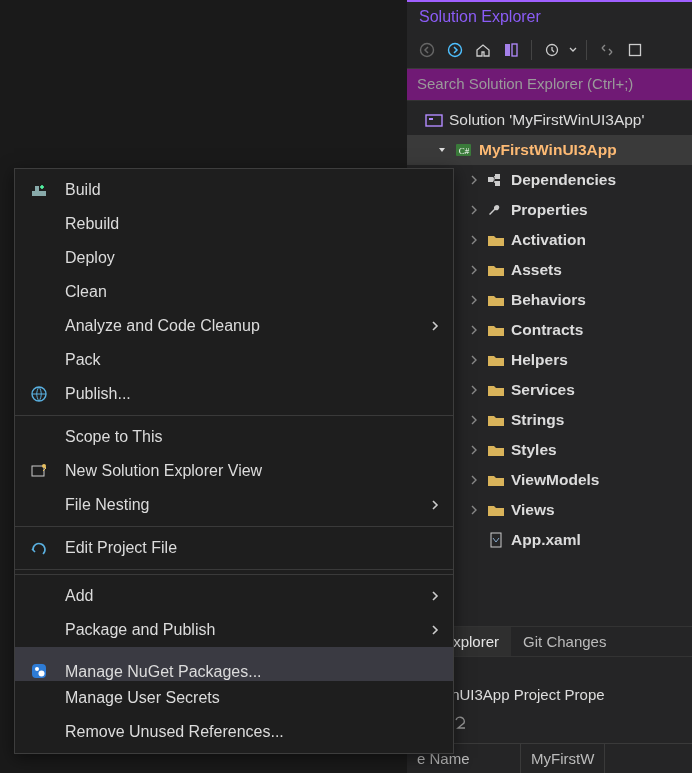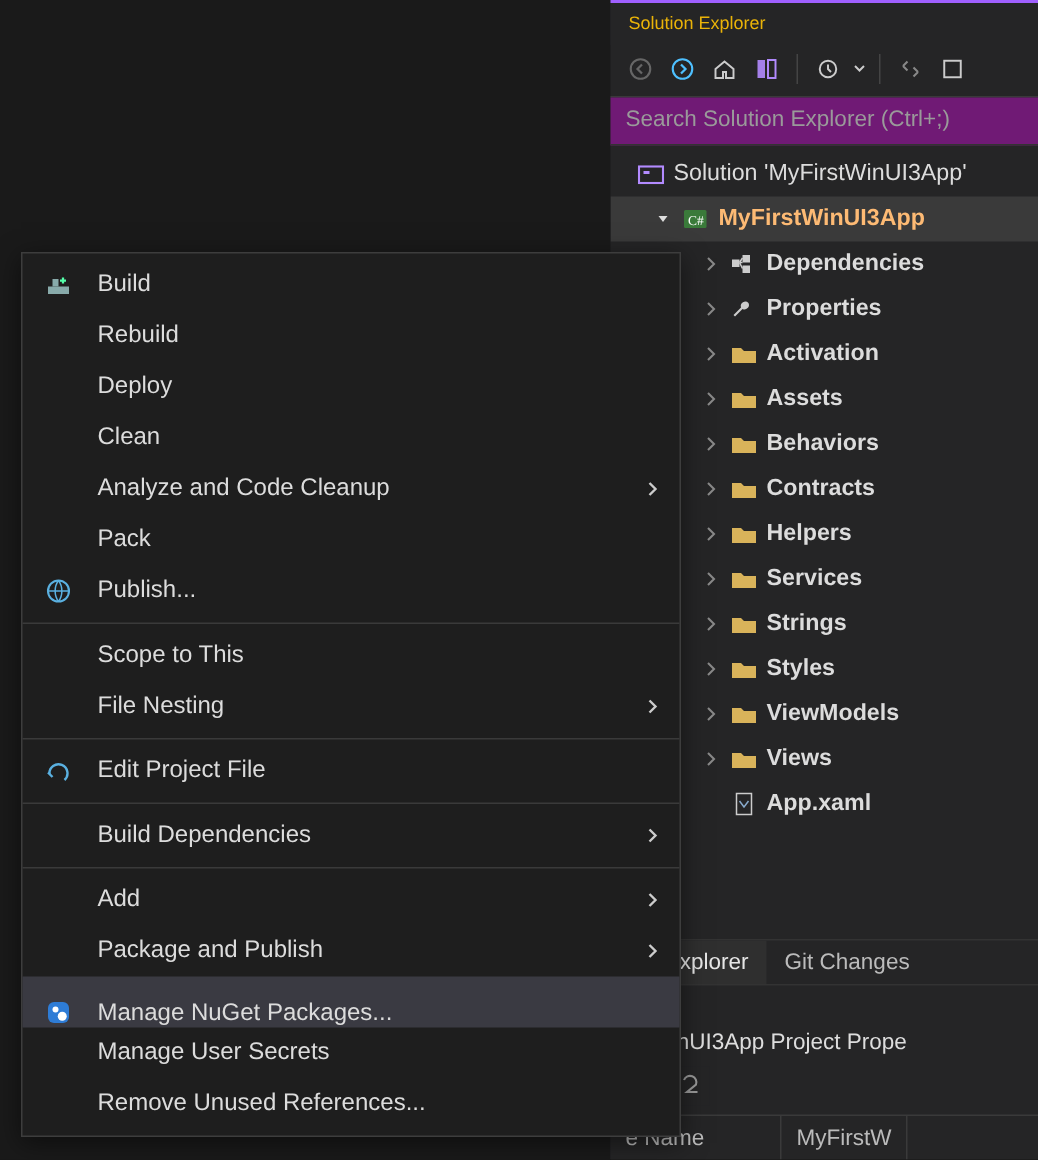--- a/index.html
+++ b/index.html
@@ -25,22 +25,22 @@
       top: 0;
       width: 285px;
       height: 100%;
       background: #252526;
       border-top: 2px solid #a060ff;
       display: flex;
       flex-direction: column;
     }
     .solexp-title {
       padding: 6px 12px 8px 12px;
-      font-size: 12px;
-      color: #eab308;
+      font-size: 16px;
+      color: #8b5cf6;
       background: #252526;
     }
     .solexp-toolbar {
       display: flex;
       align-items: center;
       gap: 4px;
       padding: 4px 8px 6px 8px;
       border-bottom: 1px solid #3a3a3a;
     }
     .tb-icon {
@@ -501,46 +501,48 @@
           <path d="M2 9h14M9 2c3 4 3 10 0 14M9 2c-3 4-3 10 0 14" stroke="#5ab0e0" fill="none"></path>
         </svg>
       </span>
       <span>Publish...</span>
     </div>
     <div class="ctx-sep"></div>
     <div class="ctx-item">
       <span>Scope to This</span>
     </div>
     <div class="ctx-item">
+      <span class="ctx-icon">
+        <svg width="18" height="16" viewBox="0 0 18 16">
+          <rect x="2" y="3" width="12" height="10" fill="none" stroke="#ccc"></rect>
+          <path d="M13 2l3 3-3 3" stroke="#e8c060" fill="none"></path>
+          <circle cx="14" cy="3" r="2" fill="#e8c060"></circle>
+        </svg>
+      </span>
+      <span>New Solution Explorer View</span>
+    </div>
+    <div class="ctx-item">
       <span>File Nesting</span>
       <span class="arrow">
         <svg width="8" height="12" viewBox="0 0 8 12">
           <path d="M2 2l4 4-4 4" stroke="#ccc" stroke-width="1.6" fill="none"></path>
         </svg>
       </span>
     </div>
     <div class="ctx-sep"></div>
     <div class="ctx-item">
       <span class="ctx-icon">
         <svg width="18" height="16" viewBox="0 0 18 16">
           <path d="M3 10a6 6 0 1110 4" fill="none" stroke="#5ab0e0" stroke-width="1.6"></path>
           <path d="M2 9l3 3" stroke="#5ab0e0" stroke-width="1.6"></path>
         </svg>
       </span>
       <span>Edit Project File</span>
     </div>
     <div class="ctx-sep"></div>
-    <div class="ctx-item">
-      <span>Build Dependencies</span>
-      <span class="arrow">
-        <svg width="8" height="12" viewBox="0 0 8 12">
-          <path d="M2 2l4 4-4 4" stroke="#ccc" stroke-width="1.6" fill="none"></path>
-        </svg>
-      </span>
-    </div>
     <div class="ctx-sep"></div>
     <div class="ctx-item">
       <span>Add</span>
       <span class="arrow">
         <svg width="8" height="12" viewBox="0 0 8 12">
           <path d="M2 2l4 4-4 4" stroke="#ccc" stroke-width="1.6" fill="none"></path>
         </svg>
       </span>
     </div>
     <div class="ctx-item">

